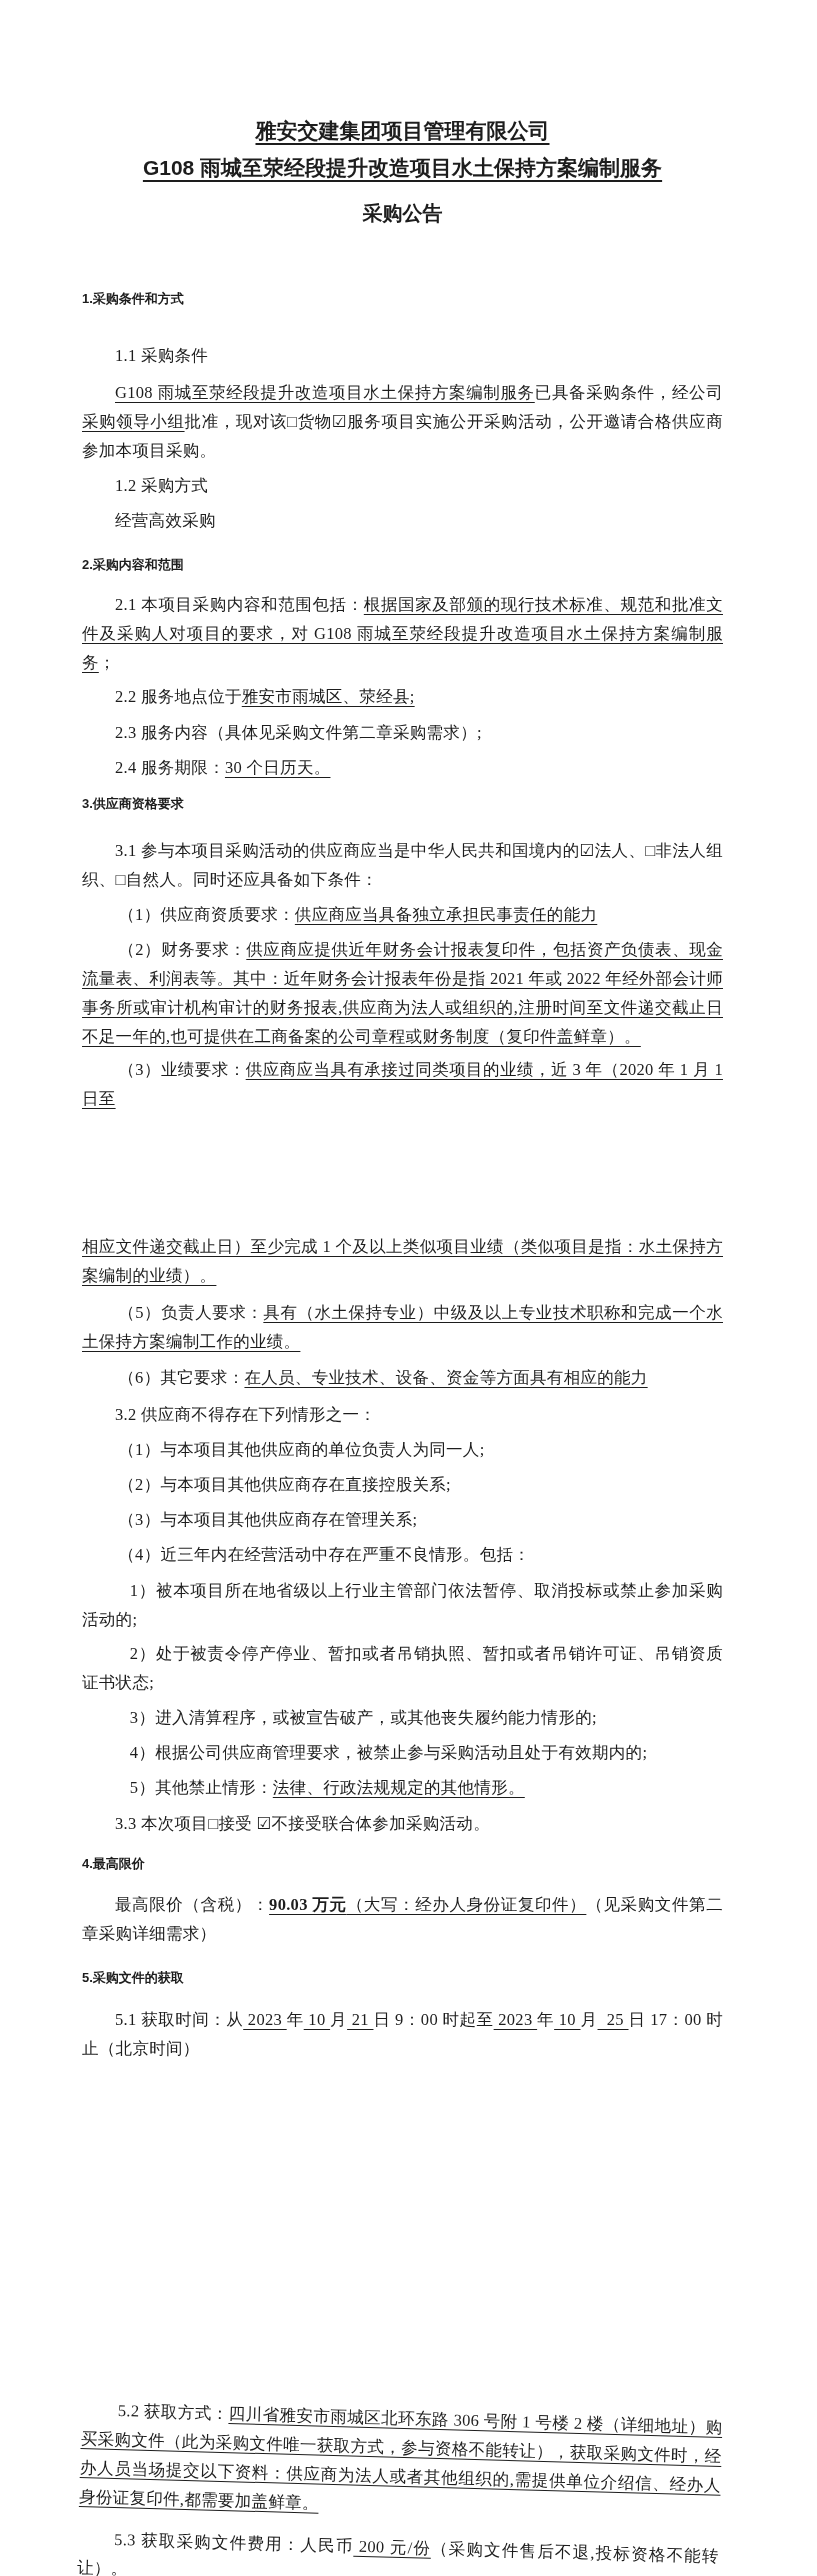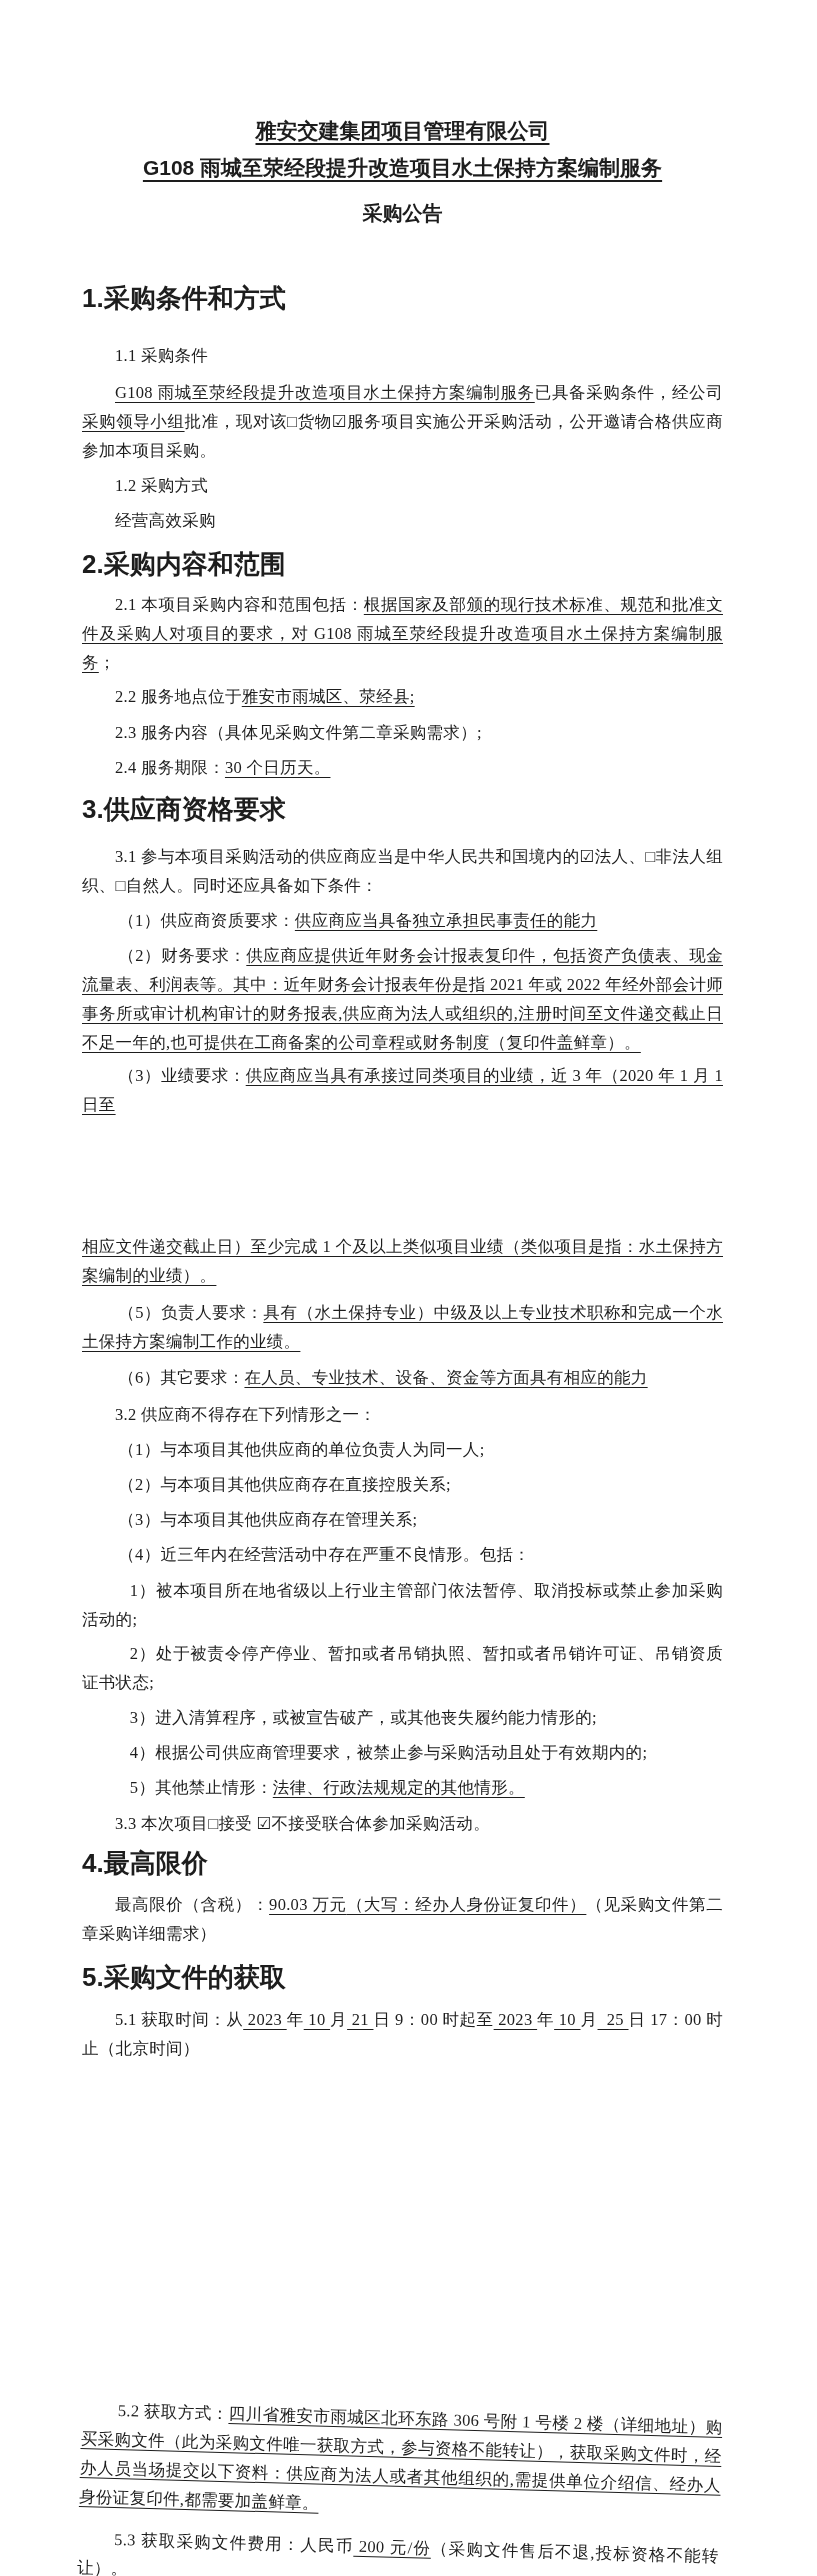--- a/index.html
+++ b/index.html
@@ -12,27 +12,27 @@
     overflow:hidden;
   }
   .pg{position:absolute;left:82px;width:641px;}
   .pg1{top:117px;}
   .pg2{top:1232px;}
   .pg3{top:2395px;transform:rotate(1.6deg);transform-origin:0 0;}
   .title{text-align:center;}
   .t1{font-size:21px;font-weight:700;line-height:28px;font-family:"Liberation Sans","DejaVu Sans",sans-serif;}
   .tu{text-decoration:underline;text-decoration-thickness:1.5px;text-underline-offset:5.2px;}
   .t3{font-size:20px;font-weight:700;line-height:27px;font-family:"Liberation Sans","DejaVu Sans",sans-serif;}
-  .h{font-size:26px;font-weight:700;line-height:27px;font-family:"Liberation Sans","DejaVu Sans",sans-serif;}
+  .h{font-size:13px;font-weight:700;line-height:27px;font-family:"Liberation Sans","DejaVu Sans",sans-serif;}
   .p{font-size:16.5px;line-height:29px;margin:0;text-align:justify;letter-spacing:0.3px;}
   .ind{text-indent:2em;}
   .ind22{text-indent:2.2em;}
   .ind29{text-indent:2.9em;}
   .u{text-decoration:underline;text-decoration-thickness:1px;text-underline-offset:4.1px;}
-  .b{font-weight:400;}
+  .b{font-weight:700;}
 </style>
 </head>
 <body>
 
 <div class="doc">
 
   <div class="pg pg1">
     <div class="title">
       <div class="t1"><span class="tu">雅安交建集团项目管理有限公司</span></div>
       <div class="t1" style="margin-top:9.3px"><span class="tu">G108 雨城至荥经段提升改造项目水土保持方案编制服务</span></div>
@@ -44,21 +44,21 @@
     <p class="p ind" style="margin-top:8.2px"><span class="u">G108 雨城至荥经段提升改造项目水土保持方案编制服务</span><span>已具备采购条件，经公司</span><span class="u">采购领导小组</span><span>批准，现对该□货物☑服务项目实施公开采购活动，公开邀请合格供应商参加本项目采购。</span></p>
     <p class="p ind" style="margin-top:6.2px">1.2 采购方式</p>
     <p class="p ind" style="margin-top:6.2px">经营高效采购</p>
 
     <div class="h" style="margin-top:15.5px">2.采购内容和范围</div>
     <p class="p ind" style="margin-top:12.4px"><span>2.1 本项目采购内容和范围包括：</span><span class="u">根据国家及部颁的现行技术标准、规范和批准文件及采购人对项目的要求，对 G108 雨城至荥经段提升改造项目水土保持方案编制服务</span><span>；</span></p>
     <p class="p ind" style="margin-top:5.2px"><span>2.2 服务地点位于</span><span class="u">雅安市雨城区、荥经县;</span></p>
     <p class="p ind" style="margin-top:6.2px">2.3 服务内容（具体见采购文件第二章采购需求）;</p>
     <p class="p ind" style="margin-top:6.2px"><span>2.4 服务期限：</span><span class="u">30 个日历天。</span></p>
 
-    <div class="h" style="margin-top:14px">3.供应商资格要求</div>
+    <div class="h" style="margin-top:8px">3.供应商资格要求</div>
     <p class="p ind" style="margin-top:19.6px">3.1 参与本项目采购活动的供应商应当是中华人民共和国境内的☑法人、□非法人组织、□自然人。同时还应具备如下条件：</p>
     <p class="p ind22" style="margin-top:5.2px"><span>（1）供应商资质要求：</span><span class="u">供应商应当具备独立承担民事责任的能力</span></p>
     <p class="p ind22" style="margin-top:6.2px"><span>（2）财务要求：</span><span class="u">供应商应提供近年财务会计报表复印件，包括资产负债表、现金流量表、利润表等。其中：近年财务会计报表年份是指 2021 年或 2022 年经外部会计师事务所或审计机构审计的财务报表,供应商为法人或组织的,注册时间至文件递交截止日不足一年的,也可提供在工商备案的公司章程或财务制度（复印件盖鲜章）。</span></p>
     <p class="p ind22" style="margin-top:4.1px"><span>（3）业绩要求：</span><span class="u">供应商应当具有承接过同类项目的业绩，近 3 年（2020 年 1 月 1 日至</span></p>
   </div>
 
   <div class="pg pg2">
     <p class="p"><span class="u">相应文件递交截止日）至少完成 1 个及以上类似项目业绩（类似项目是指：水土保持方案编制的业绩）。</span></p>
     <p class="p ind22" style="margin-top:8.2px"><span>（5）负责人要求：</span><span class="u">具有（水土保持专业）中级及以上专业技术职称和完成一个水土保持方案编制工作的业绩。</span></p>
     <p class="p ind22" style="margin-top:7.2px"><span>（6）其它要求：</span><span class="u">在人员、专业技术、设备、资金等方面具有相应的能力</span></p>

